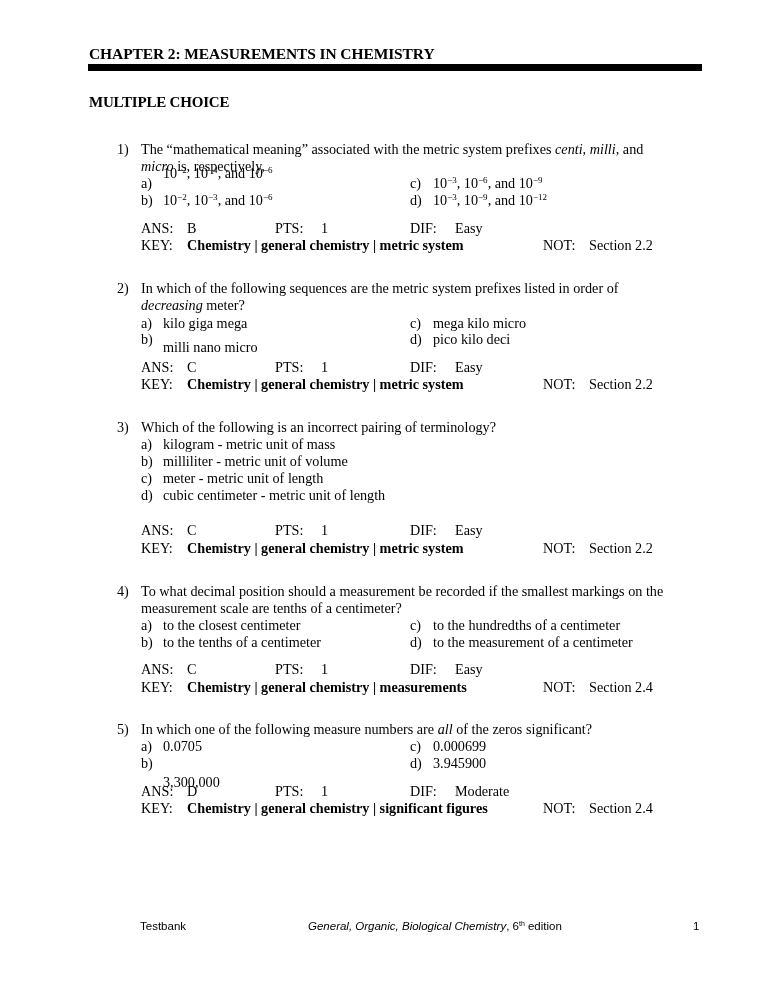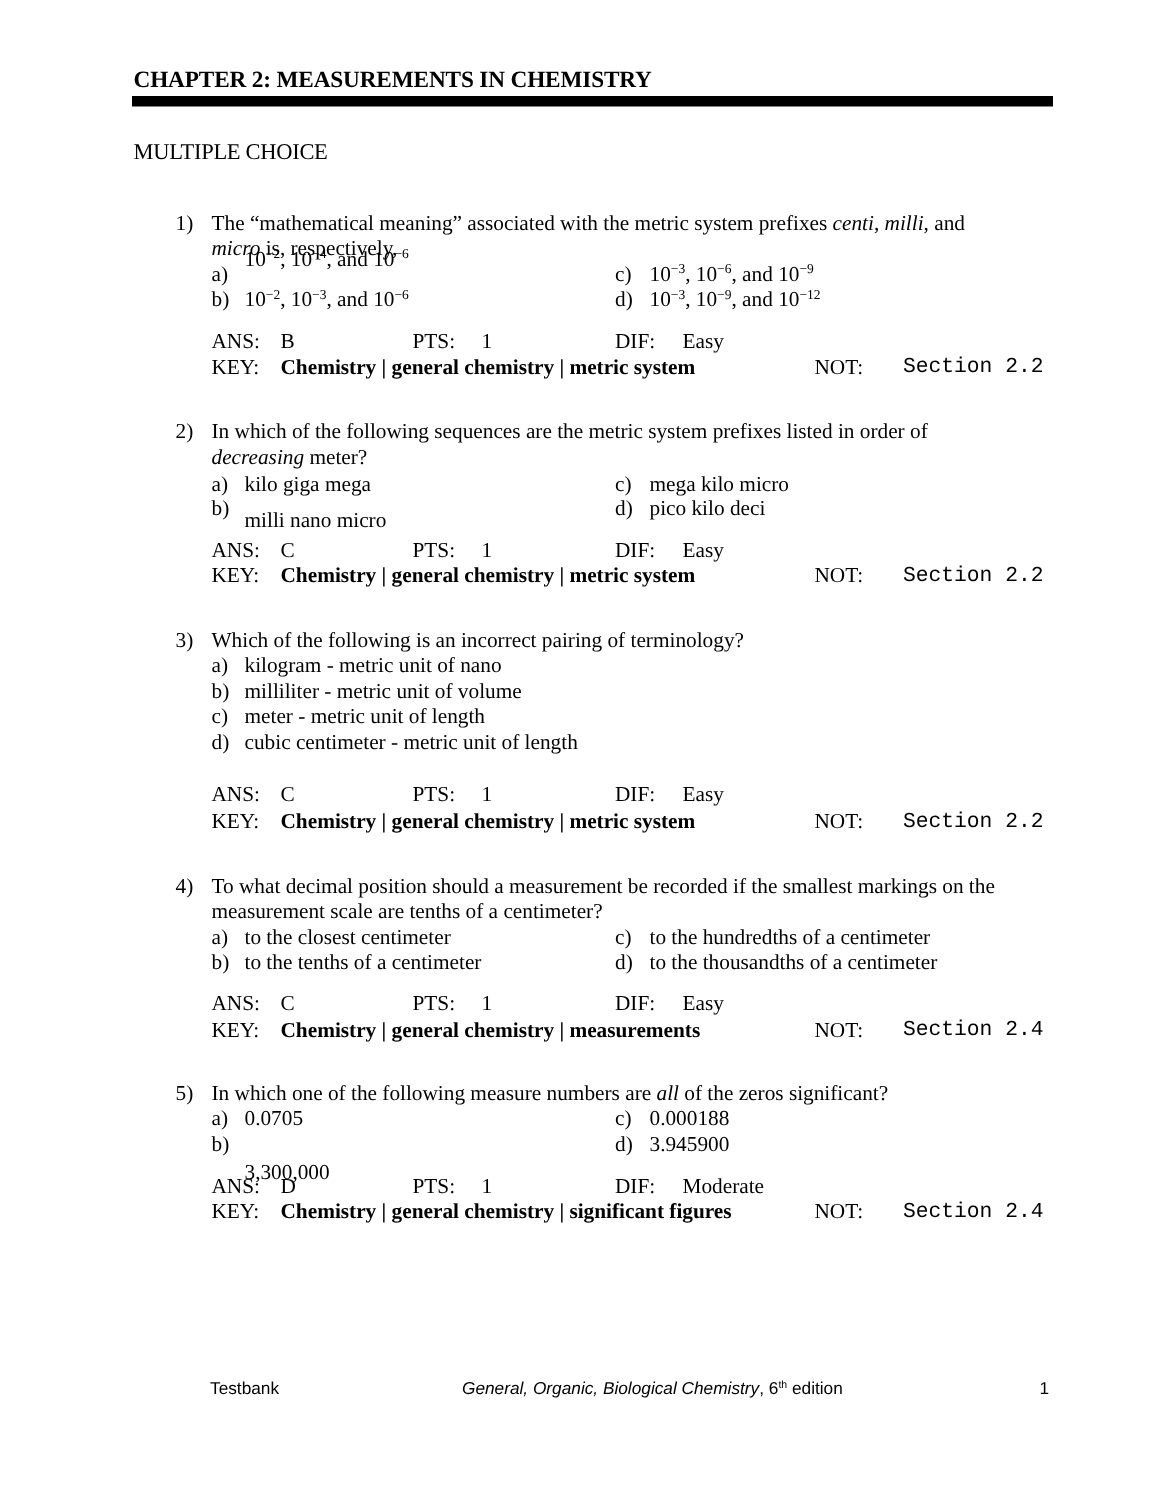--- a/index.html
+++ b/index.html
@@ -3,37 +3,37 @@
 <meta charset="utf-8">
 <style>
   html, body { margin: 0; padding: 0; }
   body {
     width: 768px; height: 994px; background: #ffffff; position: relative; overflow: hidden;
     font-family: "Liberation Serif", "DejaVu Serif", serif; color: #000; font-size: 14.2px;
   }
   .abs { position: absolute; white-space: nowrap; }
   .chapter-title { left: 89px; top: 45px; font-weight: bold; font-size: 15.5px; letter-spacing: -0.1px; }
   .title-rule { left: 88px; top: 64px; width: 614px; height: 7px; background: #000; }
-  .section-heading { left: 89px; top: 94px; font-weight: normal; font-size: 15px; letter-spacing: -0.2px; }
+  .section-heading { left: 89px; top: 94px; font-weight: bold; font-size: 15px; letter-spacing: -0.2px; }
   .qnum { left: 117px; }
   .line { left: 141px; }
   .opt-label-l { left: 141px; }
   .opt-text-l { left: 163px; }
   .opt-label-r { left: 410px; }
   .opt-text-r { left: 433px; }
   .meta-ans-label { left: 141px; }
   .meta-ans-val { left: 187px; }
   .meta-pts-label { left: 275px; }
   .meta-pts-val { left: 321px; }
   .meta-dif-label { left: 410px; }
   .meta-dif-val { left: 455px; }
   .meta-key-label { left: 141px; }
   .meta-key-val { left: 187px; font-weight: bold; }
   .meta-not-label { left: 543px; }
-  .meta-not-val { left: 602px; font-family: Liberation Mono, monospace; }
+  .meta-not-val { left: 589px; }
   sup { font-size: 9px; vertical-align: 5px; line-height: 0; }
   i { font-style: italic; }
   .footer { font-family: "Liberation Sans", "DejaVu Sans", sans-serif; font-size: 11.5px; top: 920px; }
   .footer-left { left: 140px; }
   .footer-center { left: 308px; }
   .footer-right { left: 693px; }
   .footer sup { font-size: 7px; vertical-align: 4px; }
 </style>
 </head>
 <body>
@@ -92,21 +92,21 @@
   <div class="abs meta-key-label" style="top:376px">KEY:</div>
   <div class="abs meta-key-val" style="top:376px">Chemistry | general chemistry | metric system</div>
   <div class="abs meta-not-label" style="top:376px">NOT:</div>
   <div class="abs meta-not-val" style="top:376px">Section 2.2</div>
 </div>
 
 <div>
   <div class="abs qnum" style="top:419px">3)</div>
   <div class="abs line" style="top:419px">Which of the following is an incorrect pairing of terminology?</div>
   <div class="abs opt-label-l" style="top:436px">a)</div>
-  <div class="abs opt-text-l" style="top:436px">kilogram - metric unit of nano</div>
+  <div class="abs opt-text-l" style="top:436px">kilogram - metric unit of mass</div>
   <div class="abs opt-label-l" style="top:453px">b)</div>
   <div class="abs opt-text-l" style="top:453px">milliliter - metric unit of volume</div>
   <div class="abs opt-label-l" style="top:470px">c)</div>
   <div class="abs opt-text-l" style="top:470px">meter - metric unit of length</div>
   <div class="abs opt-label-l" style="top:487px">d)</div>
   <div class="abs opt-text-l" style="top:487px">cubic centimeter - metric unit of length</div>
 
   <div class="abs meta-ans-label" style="top:522px">ANS:</div>
   <div class="abs meta-ans-val" style="top:522px">C</div>
   <div class="abs meta-pts-label" style="top:522px">PTS:</div>
@@ -123,41 +123,41 @@
   <div class="abs qnum" style="top:583px">4)</div>
   <div class="abs line" style="top:583px">To what decimal position should a measurement be recorded if the smallest markings on the</div>
   <div class="abs line" style="top:600px">measurement scale are tenths of a centimeter?</div>
   <div class="abs opt-label-l" style="top:617px">a)</div>
   <div class="abs opt-text-l" style="top:617px">to the closest centimeter</div>
   <div class="abs opt-label-r" style="top:617px">c)</div>
   <div class="abs opt-text-r" style="top:617px">to the hundredths of a centimeter</div>
   <div class="abs opt-label-l" style="top:634px">b)</div>
   <div class="abs opt-text-l" style="top:634px">to the tenths of a centimeter</div>
   <div class="abs opt-label-r" style="top:634px">d)</div>
-  <div class="abs opt-text-r" style="top:634px">to the thousandths of a centimeter</div>
+  <div class="abs opt-text-r" style="top:634px">to the measurement of a centimeter</div>
 
   <div class="abs meta-ans-label" style="top:661px">ANS:</div>
   <div class="abs meta-ans-val" style="top:661px">C</div>
   <div class="abs meta-pts-label" style="top:661px">PTS:</div>
   <div class="abs meta-pts-val" style="top:661px">1</div>
   <div class="abs meta-dif-label" style="top:661px">DIF:</div>
   <div class="abs meta-dif-val" style="top:661px">Easy</div>
   <div class="abs meta-key-label" style="top:679px">KEY:</div>
   <div class="abs meta-key-val" style="top:679px">Chemistry | general chemistry | measurements</div>
   <div class="abs meta-not-label" style="top:679px">NOT:</div>
   <div class="abs meta-not-val" style="top:679px">Section 2.4</div>
 </div>
 
 <div>
   <div class="abs qnum" style="top:721px">5)</div>
   <div class="abs line" style="top:721px"><span>In which one of the following measure numbers are </span><i>all</i><span> of the zeros significant?</span></div>
   <div class="abs opt-label-l" style="top:738px">a)</div>
   <div class="abs opt-text-l" style="top:738px">0.0705</div>
   <div class="abs opt-label-r" style="top:738px">c)</div>
-  <div class="abs opt-text-r" style="top:738px">0.000188</div>
+  <div class="abs opt-text-r" style="top:738px">0.000699</div>
   <div class="abs opt-label-l" style="top:755px">b)</div>
   <div class="abs opt-text-l" style="top:774px">3,300,000</div>
   <div class="abs opt-label-r" style="top:755px">d)</div>
   <div class="abs opt-text-r" style="top:755px">3.945900</div>
 
   <div class="abs meta-ans-label" style="top:783px">ANS:</div>
   <div class="abs meta-ans-val" style="top:783px">D</div>
   <div class="abs meta-pts-label" style="top:783px">PTS:</div>
   <div class="abs meta-pts-val" style="top:783px">1</div>
   <div class="abs meta-dif-label" style="top:783px">DIF:</div>

